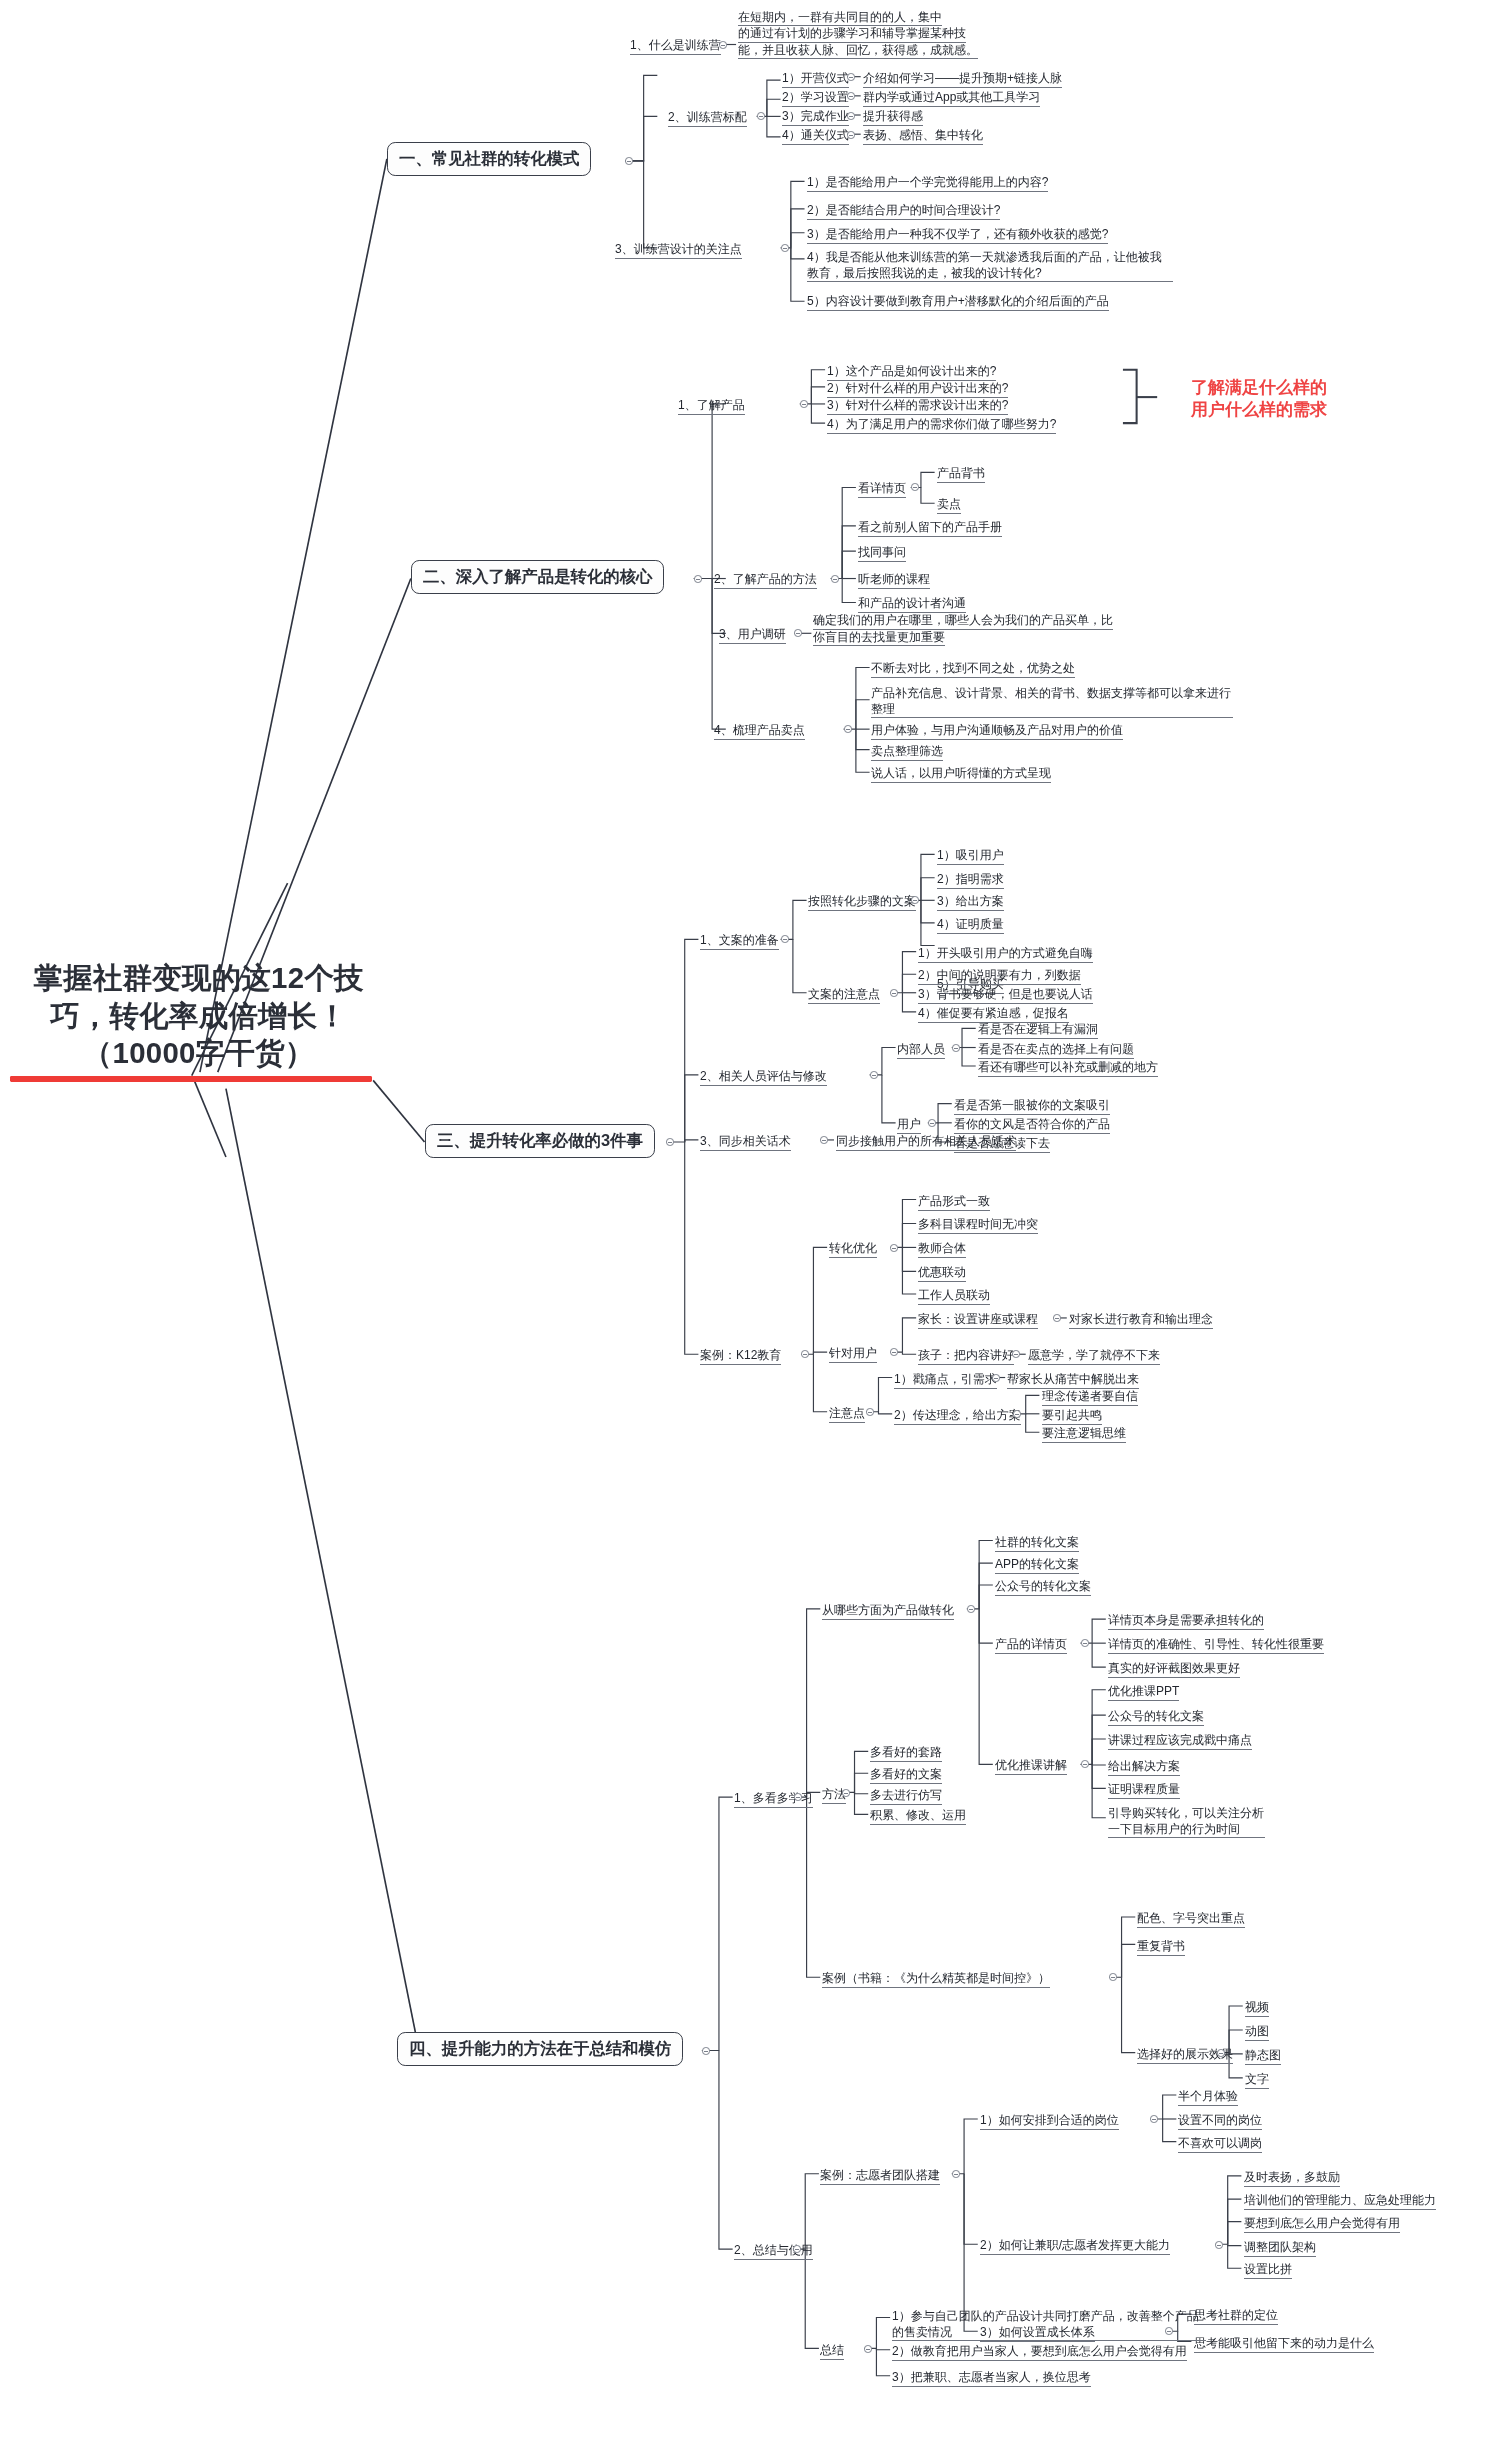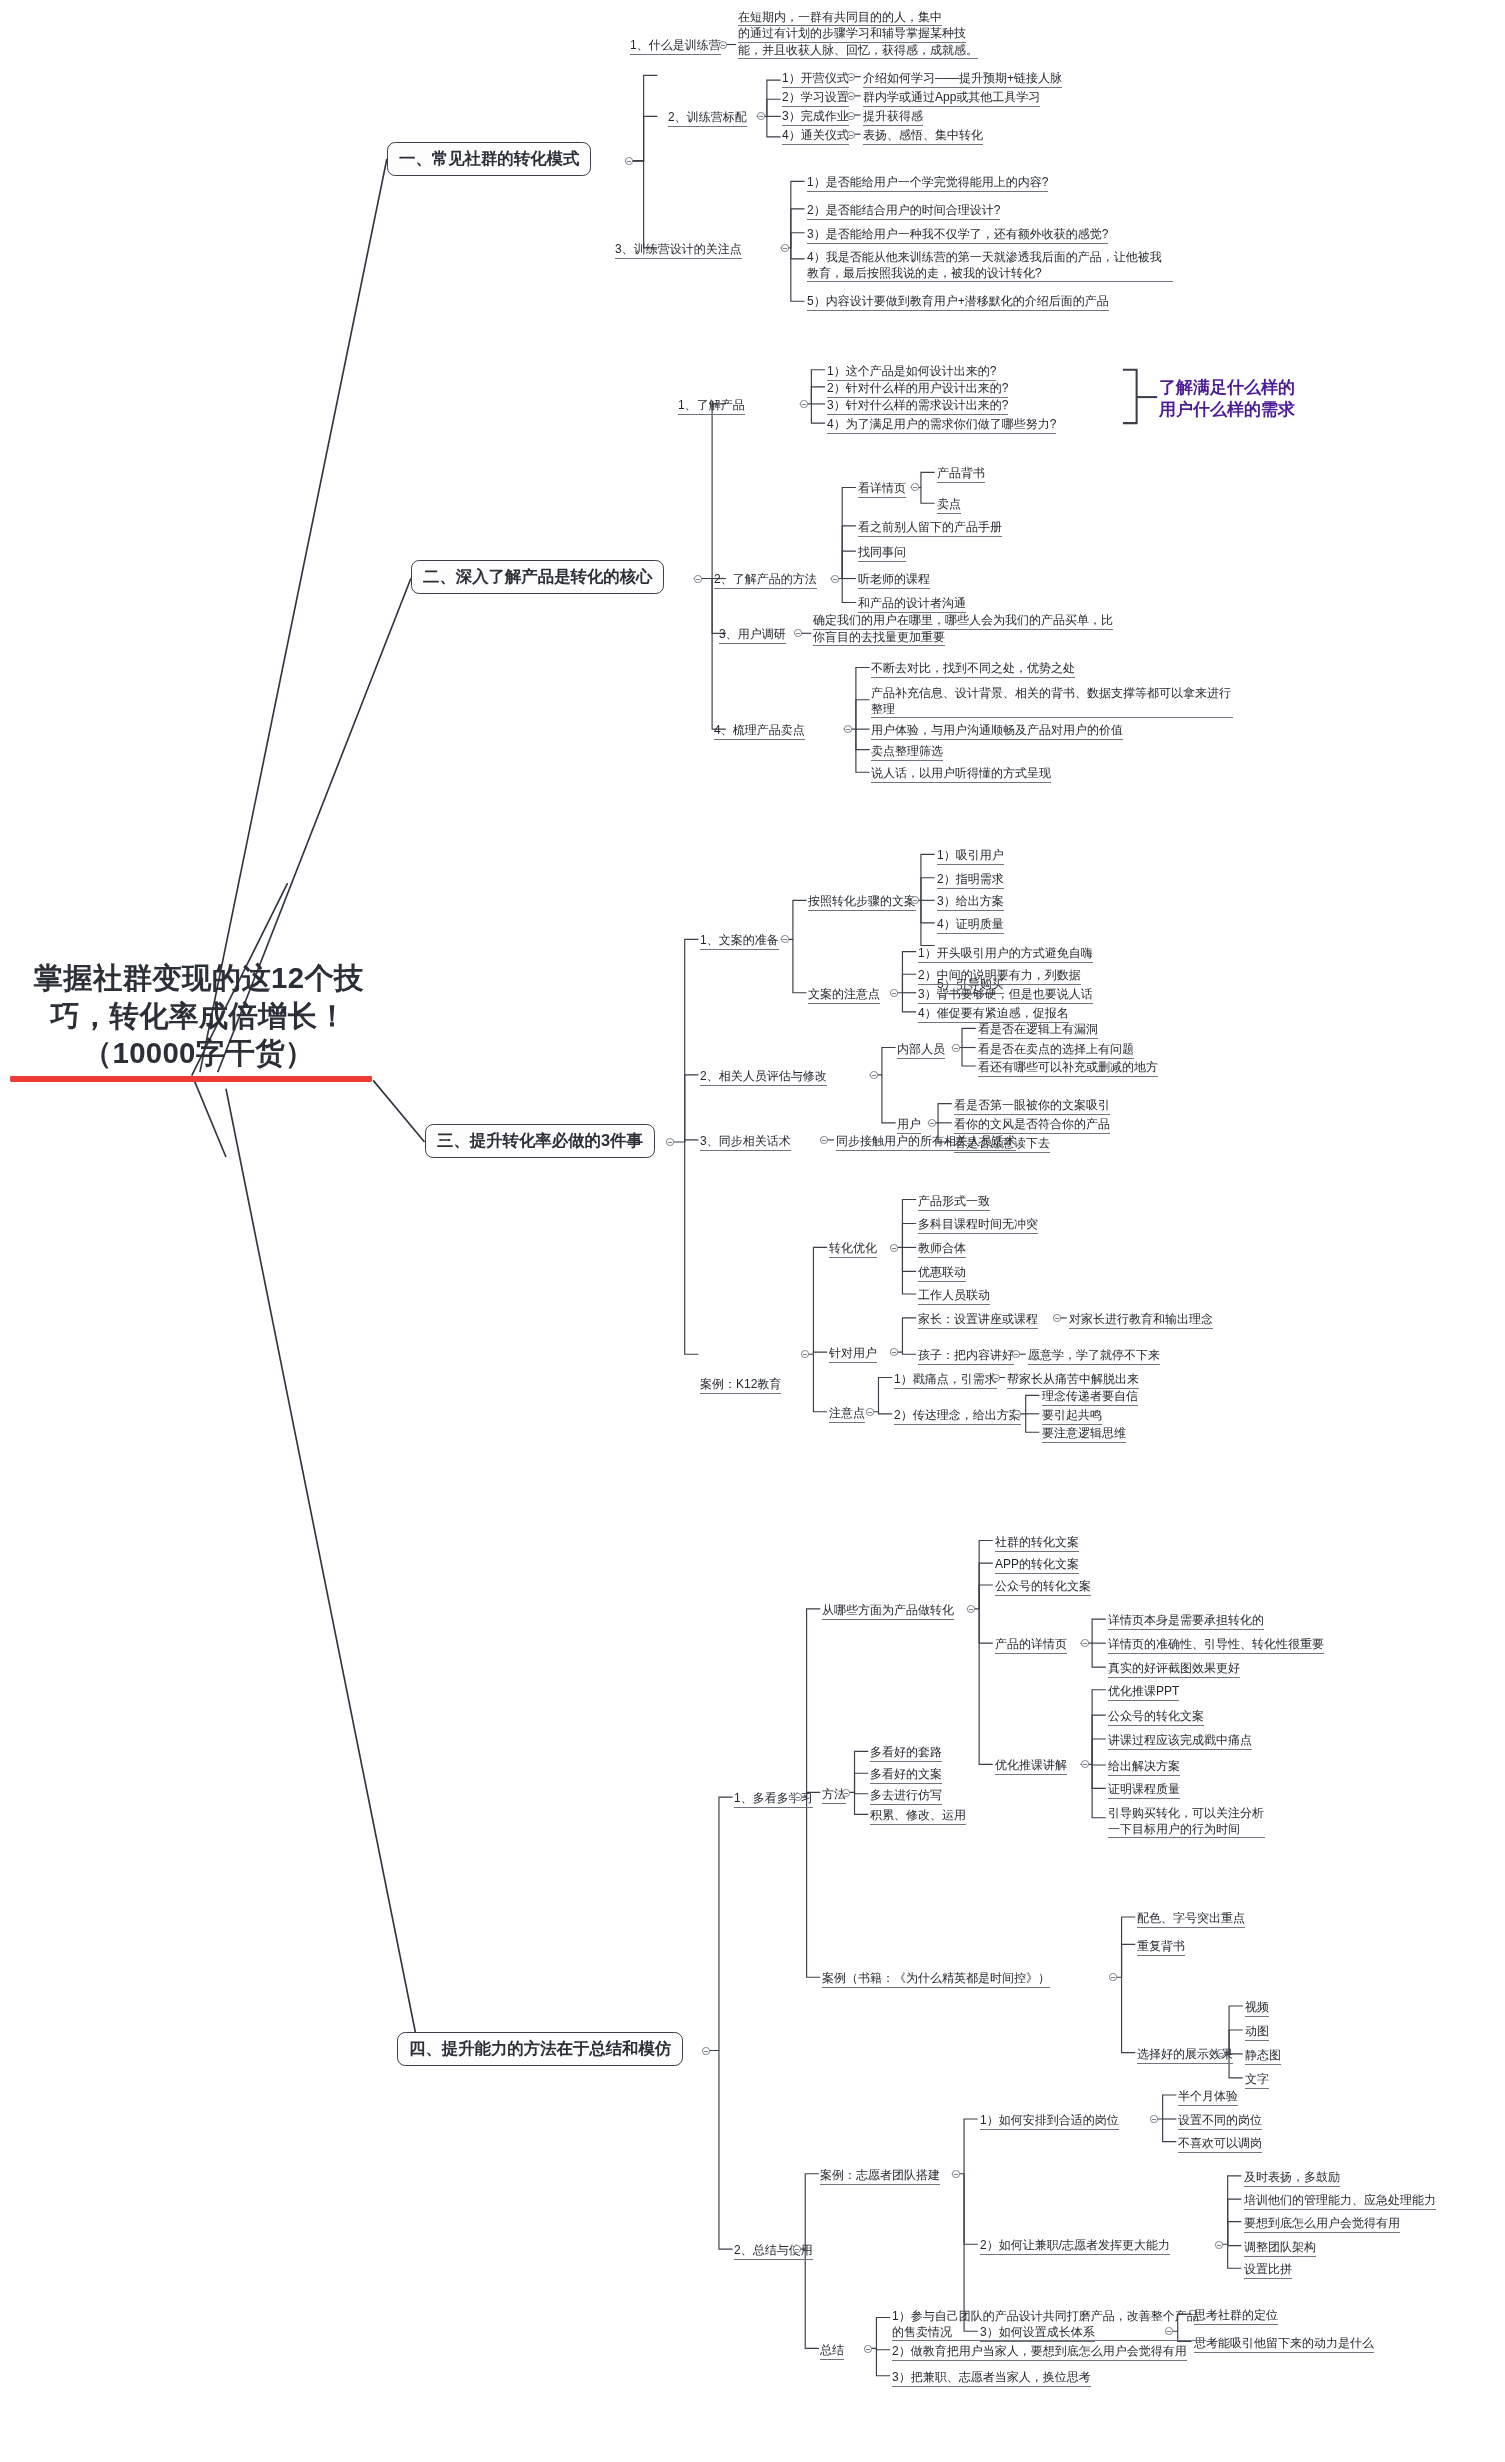--- a/index.html
+++ b/index.html
@@ -66,23 +66,24 @@
     padding-bottom: 1.4px;
   }
   .nd.wrap { white-space: normal; }
   .nd .u {
     display: block;
   }
   .emph {
     position: absolute;
     font-size: 17px;
     font-weight: bold;
-    color: #4c1d95;
+    color: #ef4444;
     line-height: 1.28;
     white-space: nowrap;
+    margin-left: 32px;
   }
   
   .hdl {
     position: absolute;
     width: 7.5px; height: 7.5px;
     border: 1.1px solid #7b808b;
     border-radius: 50%;
     background: #ffffff;
   }
   .hdl::after {
@@ -542,21 +543,21 @@
   </div>
 
   <div class="nd" style="left:700px; top:1134px;">
     <span class="u" style="border-bottom: 1px solid rgb(111, 116, 127); display: block; width: fit-content;">3、同步相关话术</span>
   </div>
   <div class="hdl" style="left:820px; top:1136px;"></div>
   <div class="nd" style="left:836px; top:1134px;">
     <span class="u" style="border-bottom: 1px solid rgb(111, 116, 127); display: block; width: fit-content;">同步接触用户的所有相关人员话术</span>
   </div>
 
-  <div class="nd" style="left:700px; top:1348px;margin-top:29px;">
+  <div class="nd" style="left:700px; top:1348px;">
     <span class="u" style="border-bottom: 1px solid rgb(111, 116, 127); display: block; width: fit-content;">案例：K12教育</span>
   </div>
   <div class="hdl" style="left:801px; top:1350px;"></div>
 
   <div class="nd" style="left:829px; top:1241px;">
     <span class="u" style="border-bottom: 1px solid rgb(111, 116, 127); display: block; width: fit-content;">转化优化</span>
   </div>
   <div class="hdl" style="left:890px; top:1244px;"></div>
   <div class="nd" style="left:918px; top:1194px;">
     <span class="u" style="border-bottom: 1px solid rgb(111, 116, 127); display: block; width: fit-content;">产品形式一致</span>

